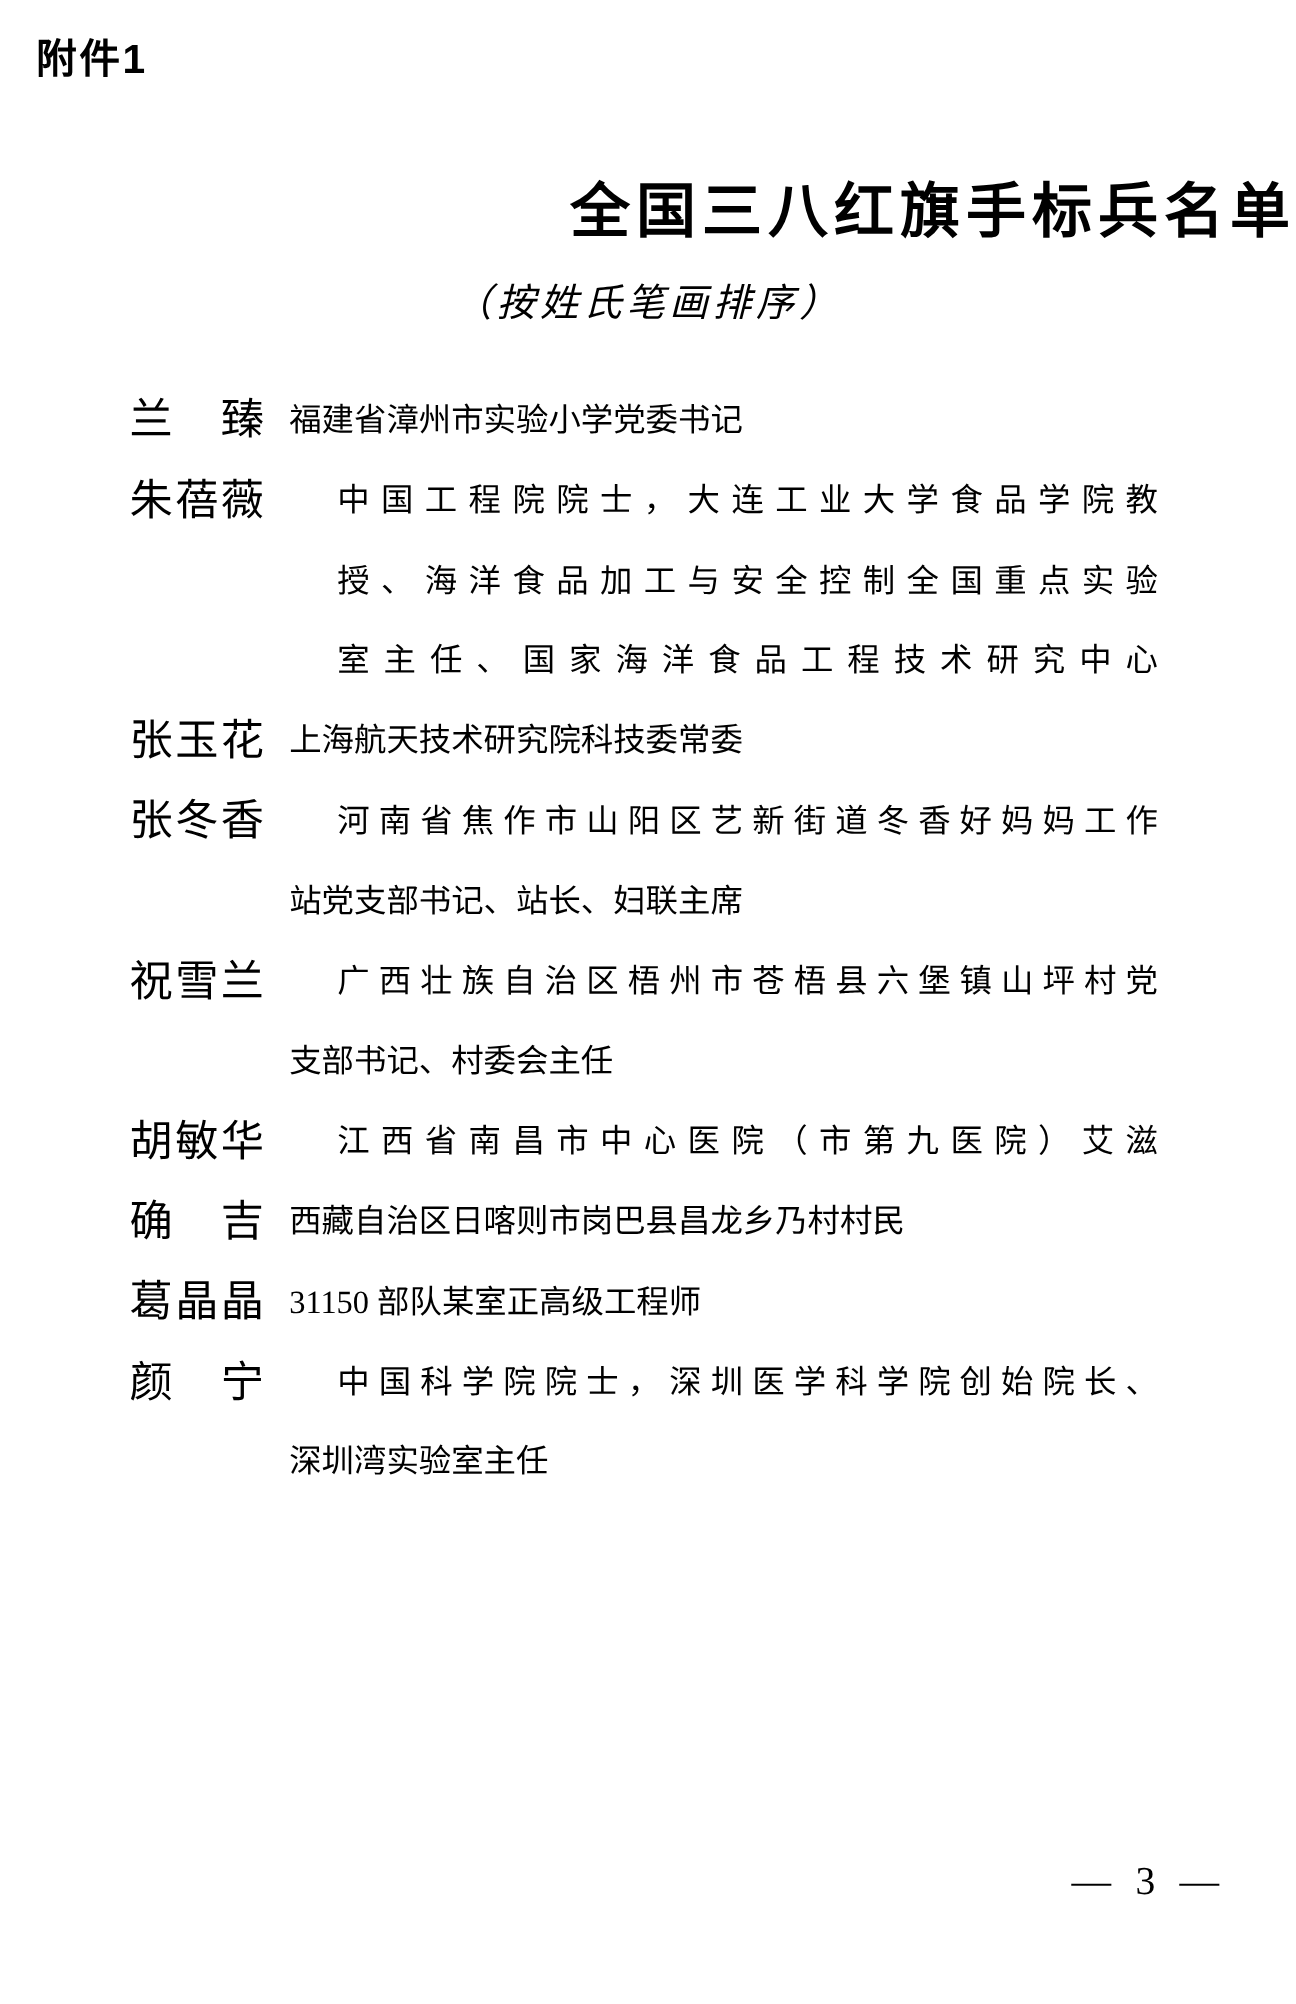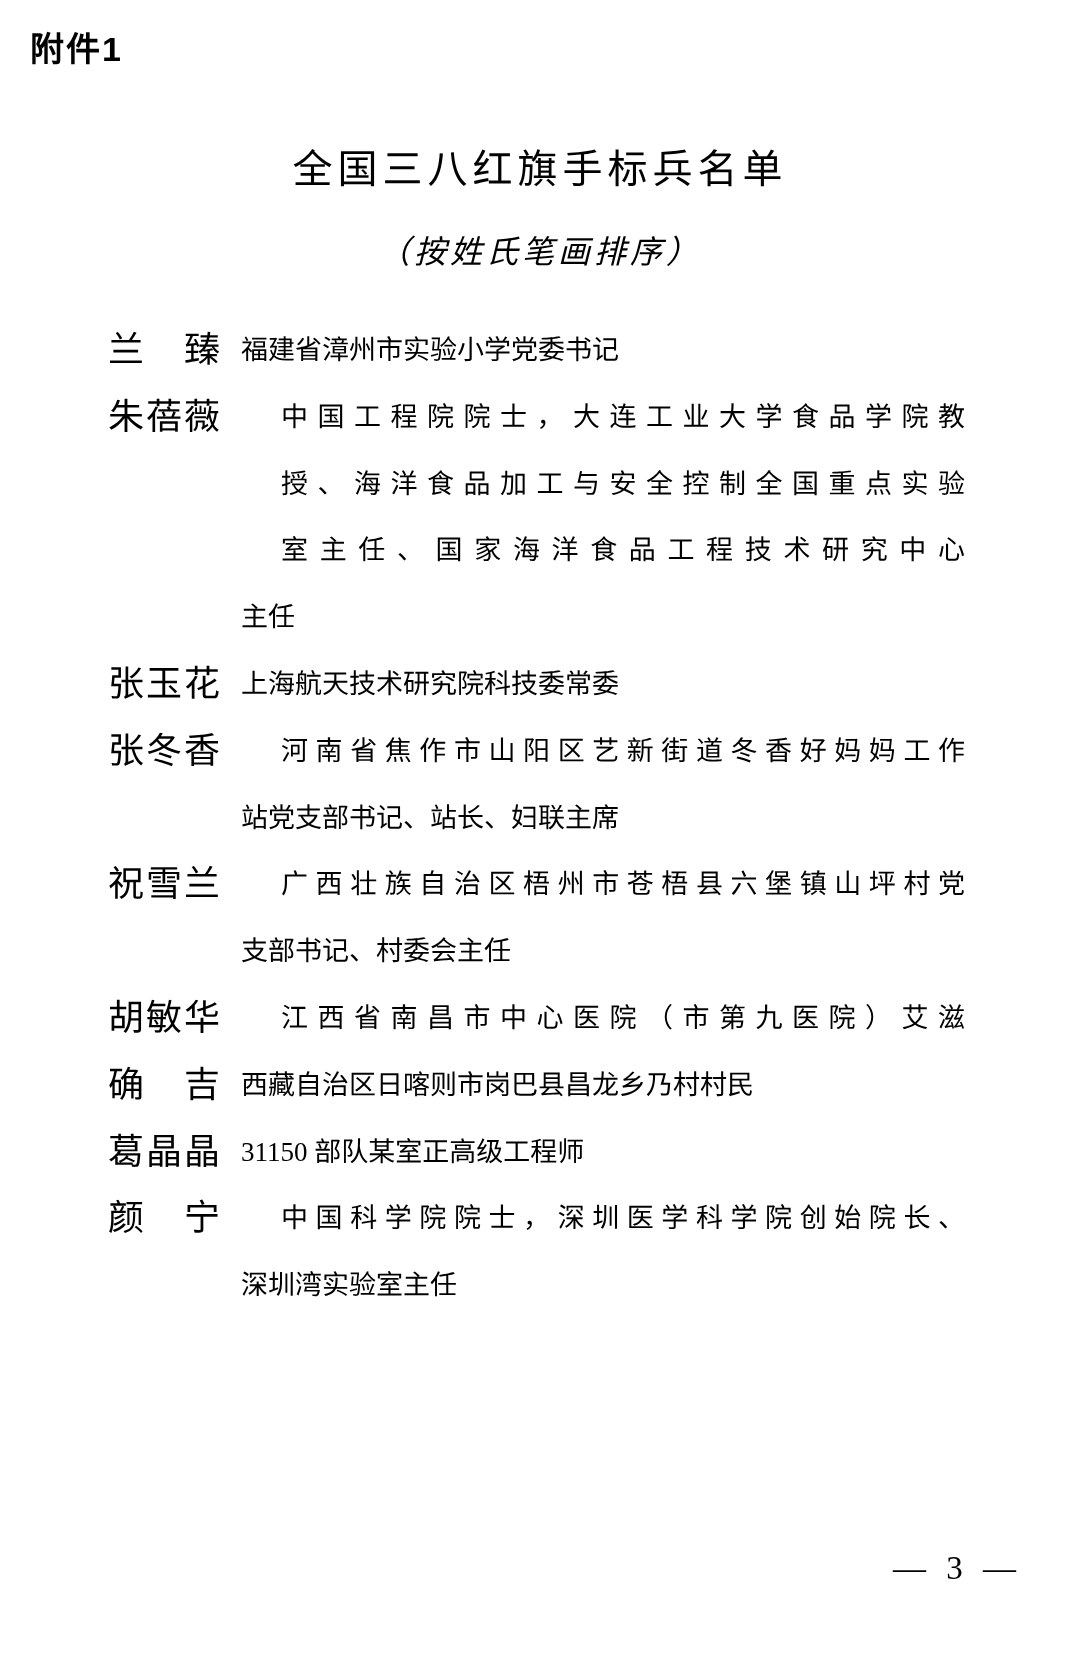--- a/index.html
+++ b/index.html
@@ -23,23 +23,23 @@
     font-weight: bold;
     font-family: "Liberation Sans", sans-serif;
     letter-spacing: 2px;
   }
   .title {
     position: absolute;
     top: 146px;
     left: 0;
     width: 100%;
     margin: 0;
-    text-align: center;
-    font-size: 40px;
-    font-weight: normal;
+    text-align: right;
+    font-size: 50px;
+    font-weight: bold;
     letter-spacing: 5px;
     line-height: 1.2;
   }
   .subtitle {
     position: absolute;
     top: 226px;
     left: 0;
     width: 100%;
     text-align: center;
     font-size: 32px;
@@ -103,21 +103,20 @@
       <div class="desc-cell">
         <div class="desc-line">福建省漳州市实验小学党委书记</div>
       </div>
     </div>
     <div class="entry">
       <div class="name-cell">朱蓓薇</div>
       <div class="desc-cell">
         <div class="desc-line full">中国工程院院士，大连工业大学食品学院教</div>
         <div class="desc-line full">授、海洋食品加工与安全控制全国重点实验</div>
         <div class="desc-line full">室主任、国家海洋食品工程技术研究中心</div>
-        <div class="desc-line">主任</div>
       </div>
     </div>
     <div class="entry">
       <div class="name-cell">张玉花</div>
       <div class="desc-cell">
         <div class="desc-line">上海航天技术研究院科技委常委</div>
       </div>
     </div>
     <div class="entry">
       <div class="name-cell">张冬香</div>

